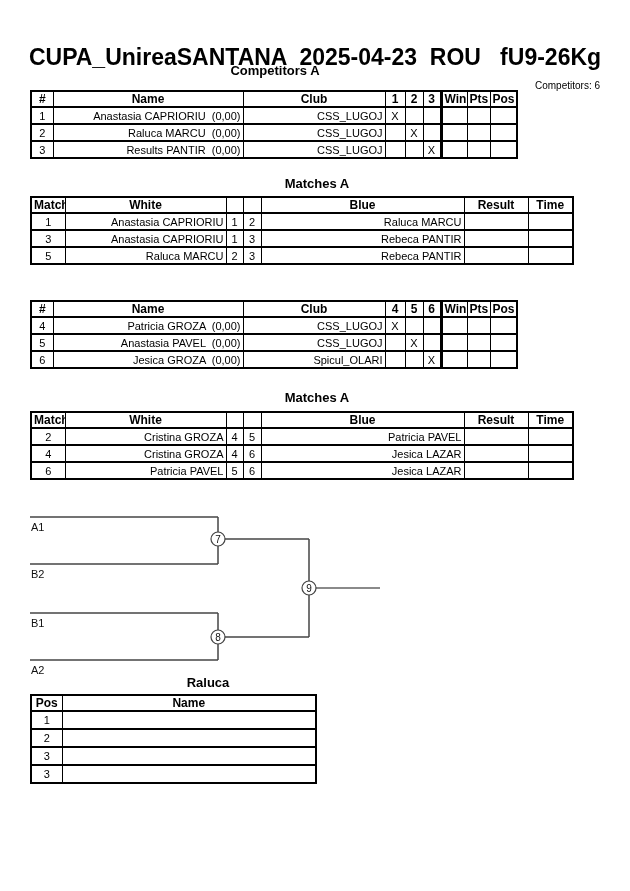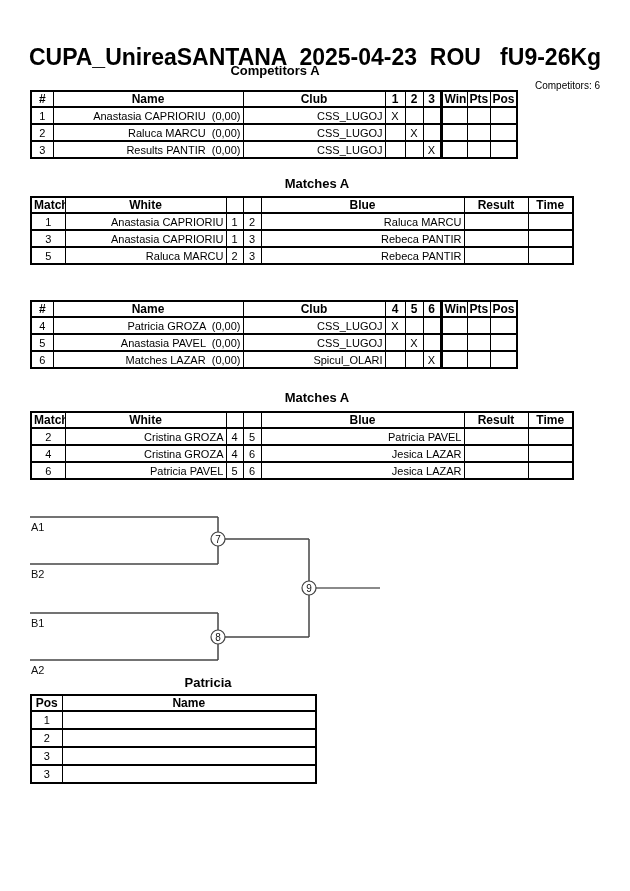--- a/index.html
+++ b/index.html
@@ -212,21 +212,21 @@
         <td class="lft">CSS_LUGOJ</td>
         <td class="ctr"></td>
         <td class="ctr">X</td>
         <td class="ctr"></td>
         <td class="ctr thickL"></td>
         <td class="ctr"></td>
         <td class="ctr"></td>
       </tr>
       <tr>
         <td class="ctr">6</td>
-        <td class="lft">Matches LAZAR  (0,00)</td>
+        <td class="lft">Jesica GROZA  (0,00)</td>
         <td class="lft">Spicul_OLARI</td>
         <td class="ctr"></td>
         <td class="ctr"></td>
         <td class="ctr">X</td>
         <td class="ctr thickL"></td>
         <td class="ctr"></td>
         <td class="ctr"></td>
       </tr>
     </tbody>
   </table>
@@ -307,21 +307,21 @@
       <text class="mnum" x="309" y="86.5">9</text>
     </g>
     <g>
       <text x="31" y="26">A1</text>
       <text x="31" y="73">B2</text>
       <text x="31" y="122">B1</text>
       <text x="31" y="169">A2</text>
     </g>
   </svg>
 
-  <div class="sec-heading h-results">Patricia</div>
+  <div class="sec-heading h-results">Raluca</div>
 
   <table class="tbl t-results">
     <colgroup>
         <col style="width:31px">
         <col style="width:254px">
       </colgroup>
     <thead>
       <tr>
         <th>Pos</th>
         <th>Name</th>

